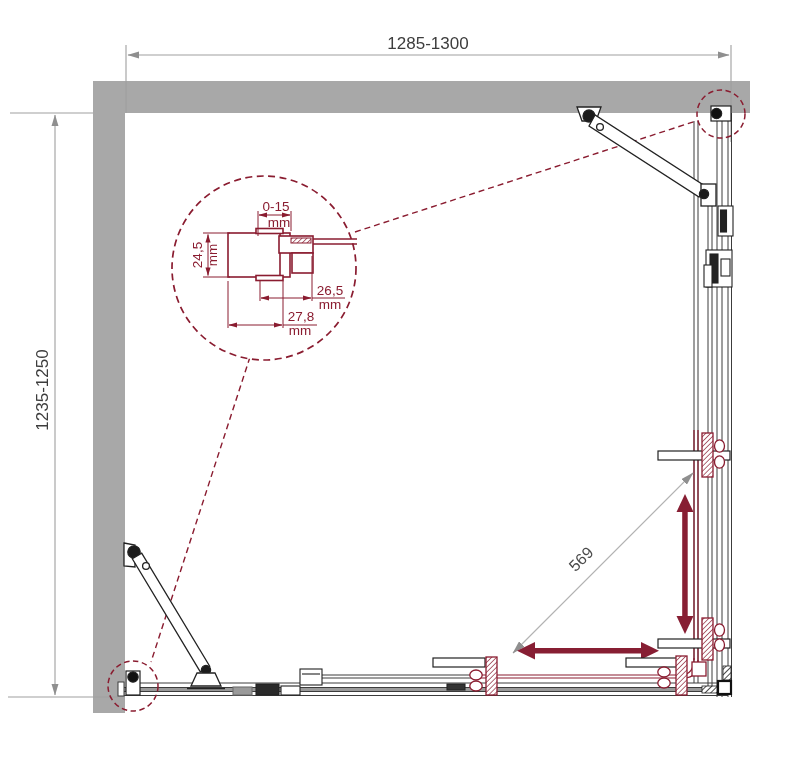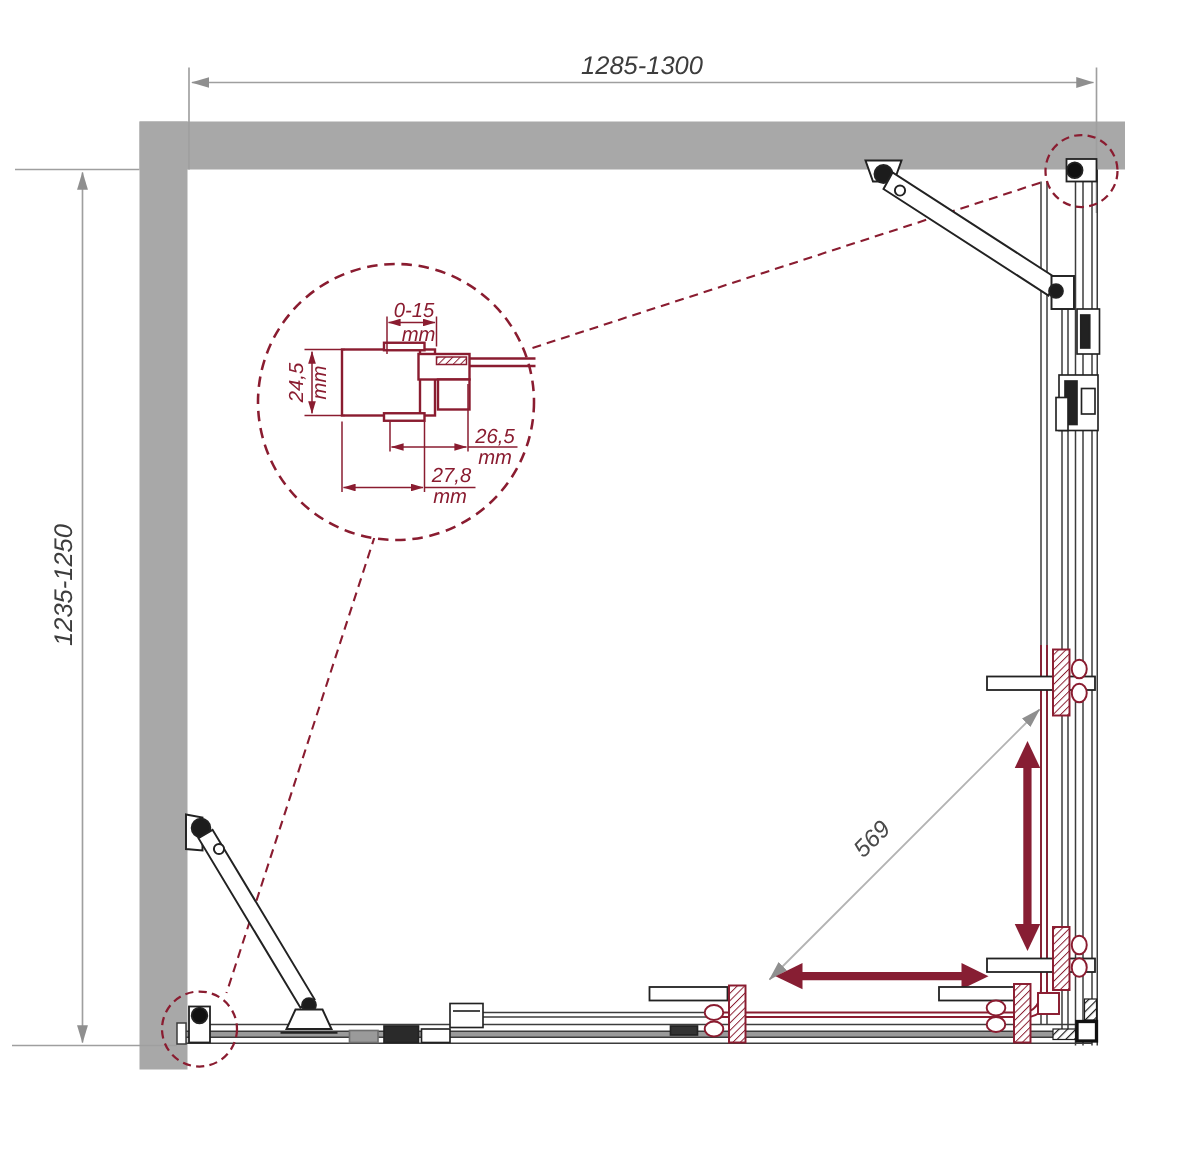--- a/index.html
+++ b/index.html
@@ -1,17 +1,17 @@
 <!DOCTYPE html>
 <html><head>
 <meta charset="utf-8">
 <style>
   html,body{margin:0;padding:0;background:#ffffff;}
   .stage{position:relative;width:800px;height:776px;background:#ffffff;overflow:hidden;
-         font-family:"Liberation Sans", sans-serif;font-style:italic;}
+         font-family:"Liberation Sans", sans-serif;}
   svg{position:absolute;left:0;top:0;}
   text{font-family:"Liberation Sans", sans-serif;}
   .dimtxt{fill:#3d3d3d;font-size:17px;}
   .dettxt{fill:#8a1c30;font-size:13.5px;}
   .diagtxt{fill:#4a4a4a;font-size:16px;}
 </style>
 </head>
 <body>
 
 <div class="stage">

